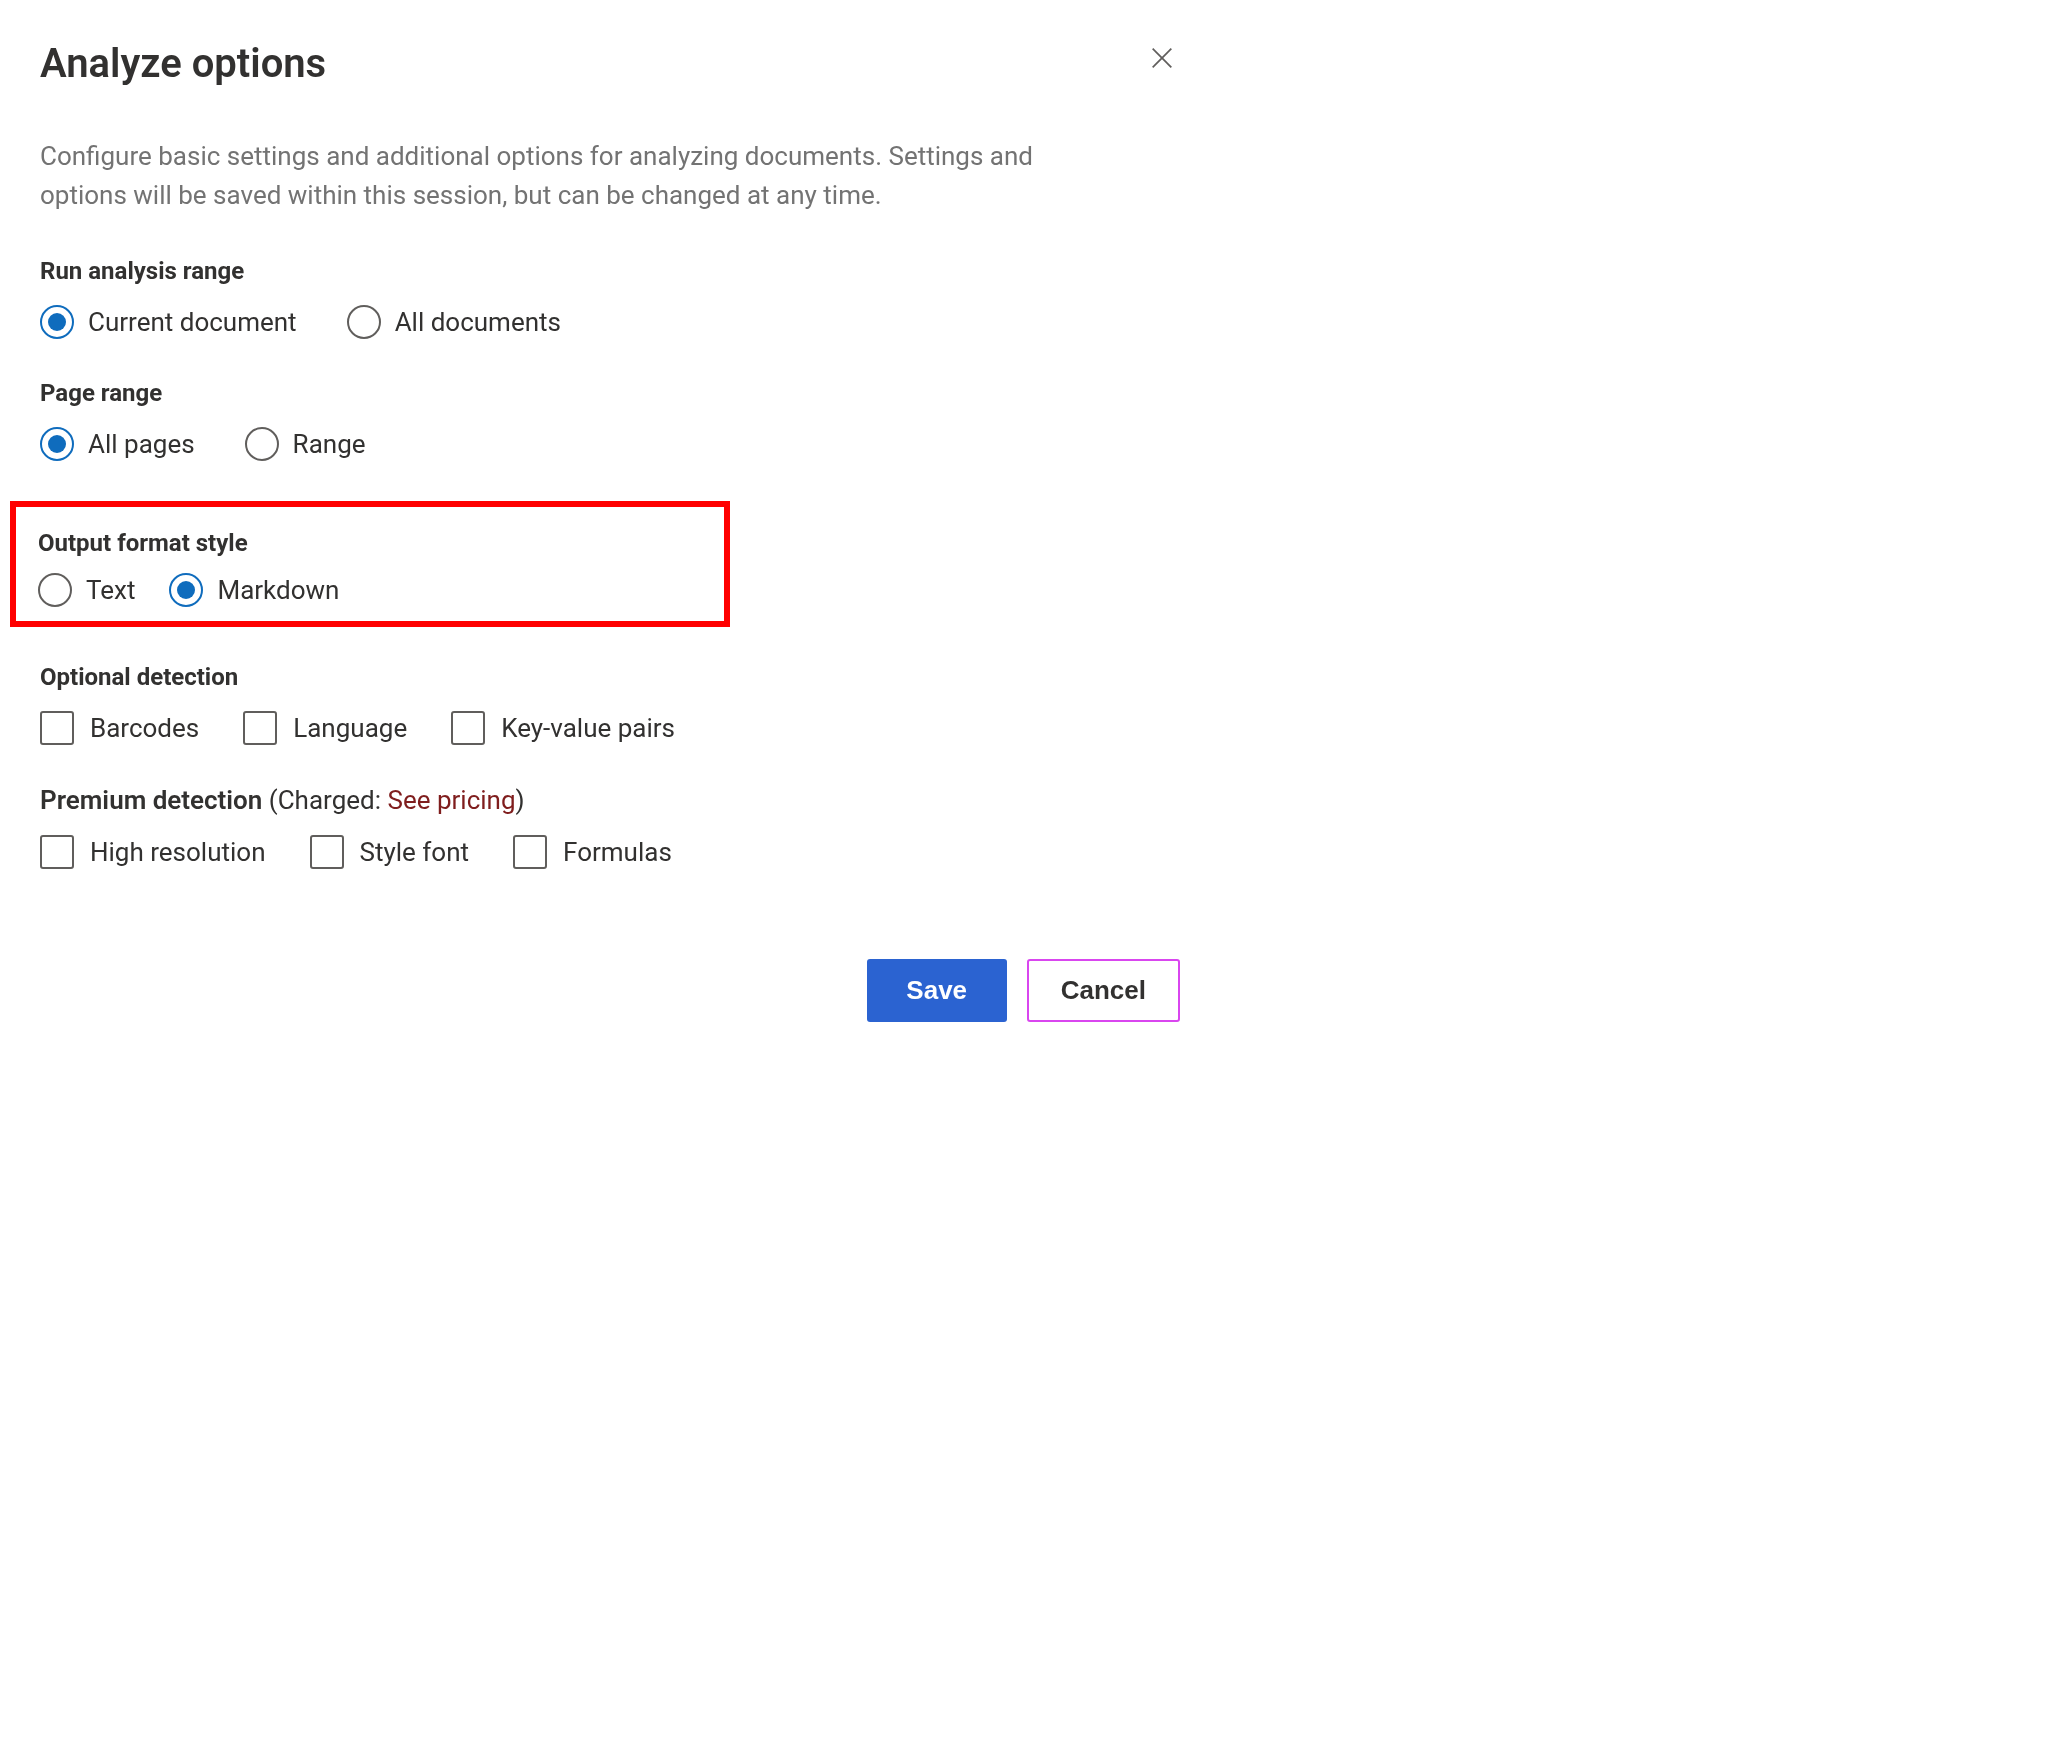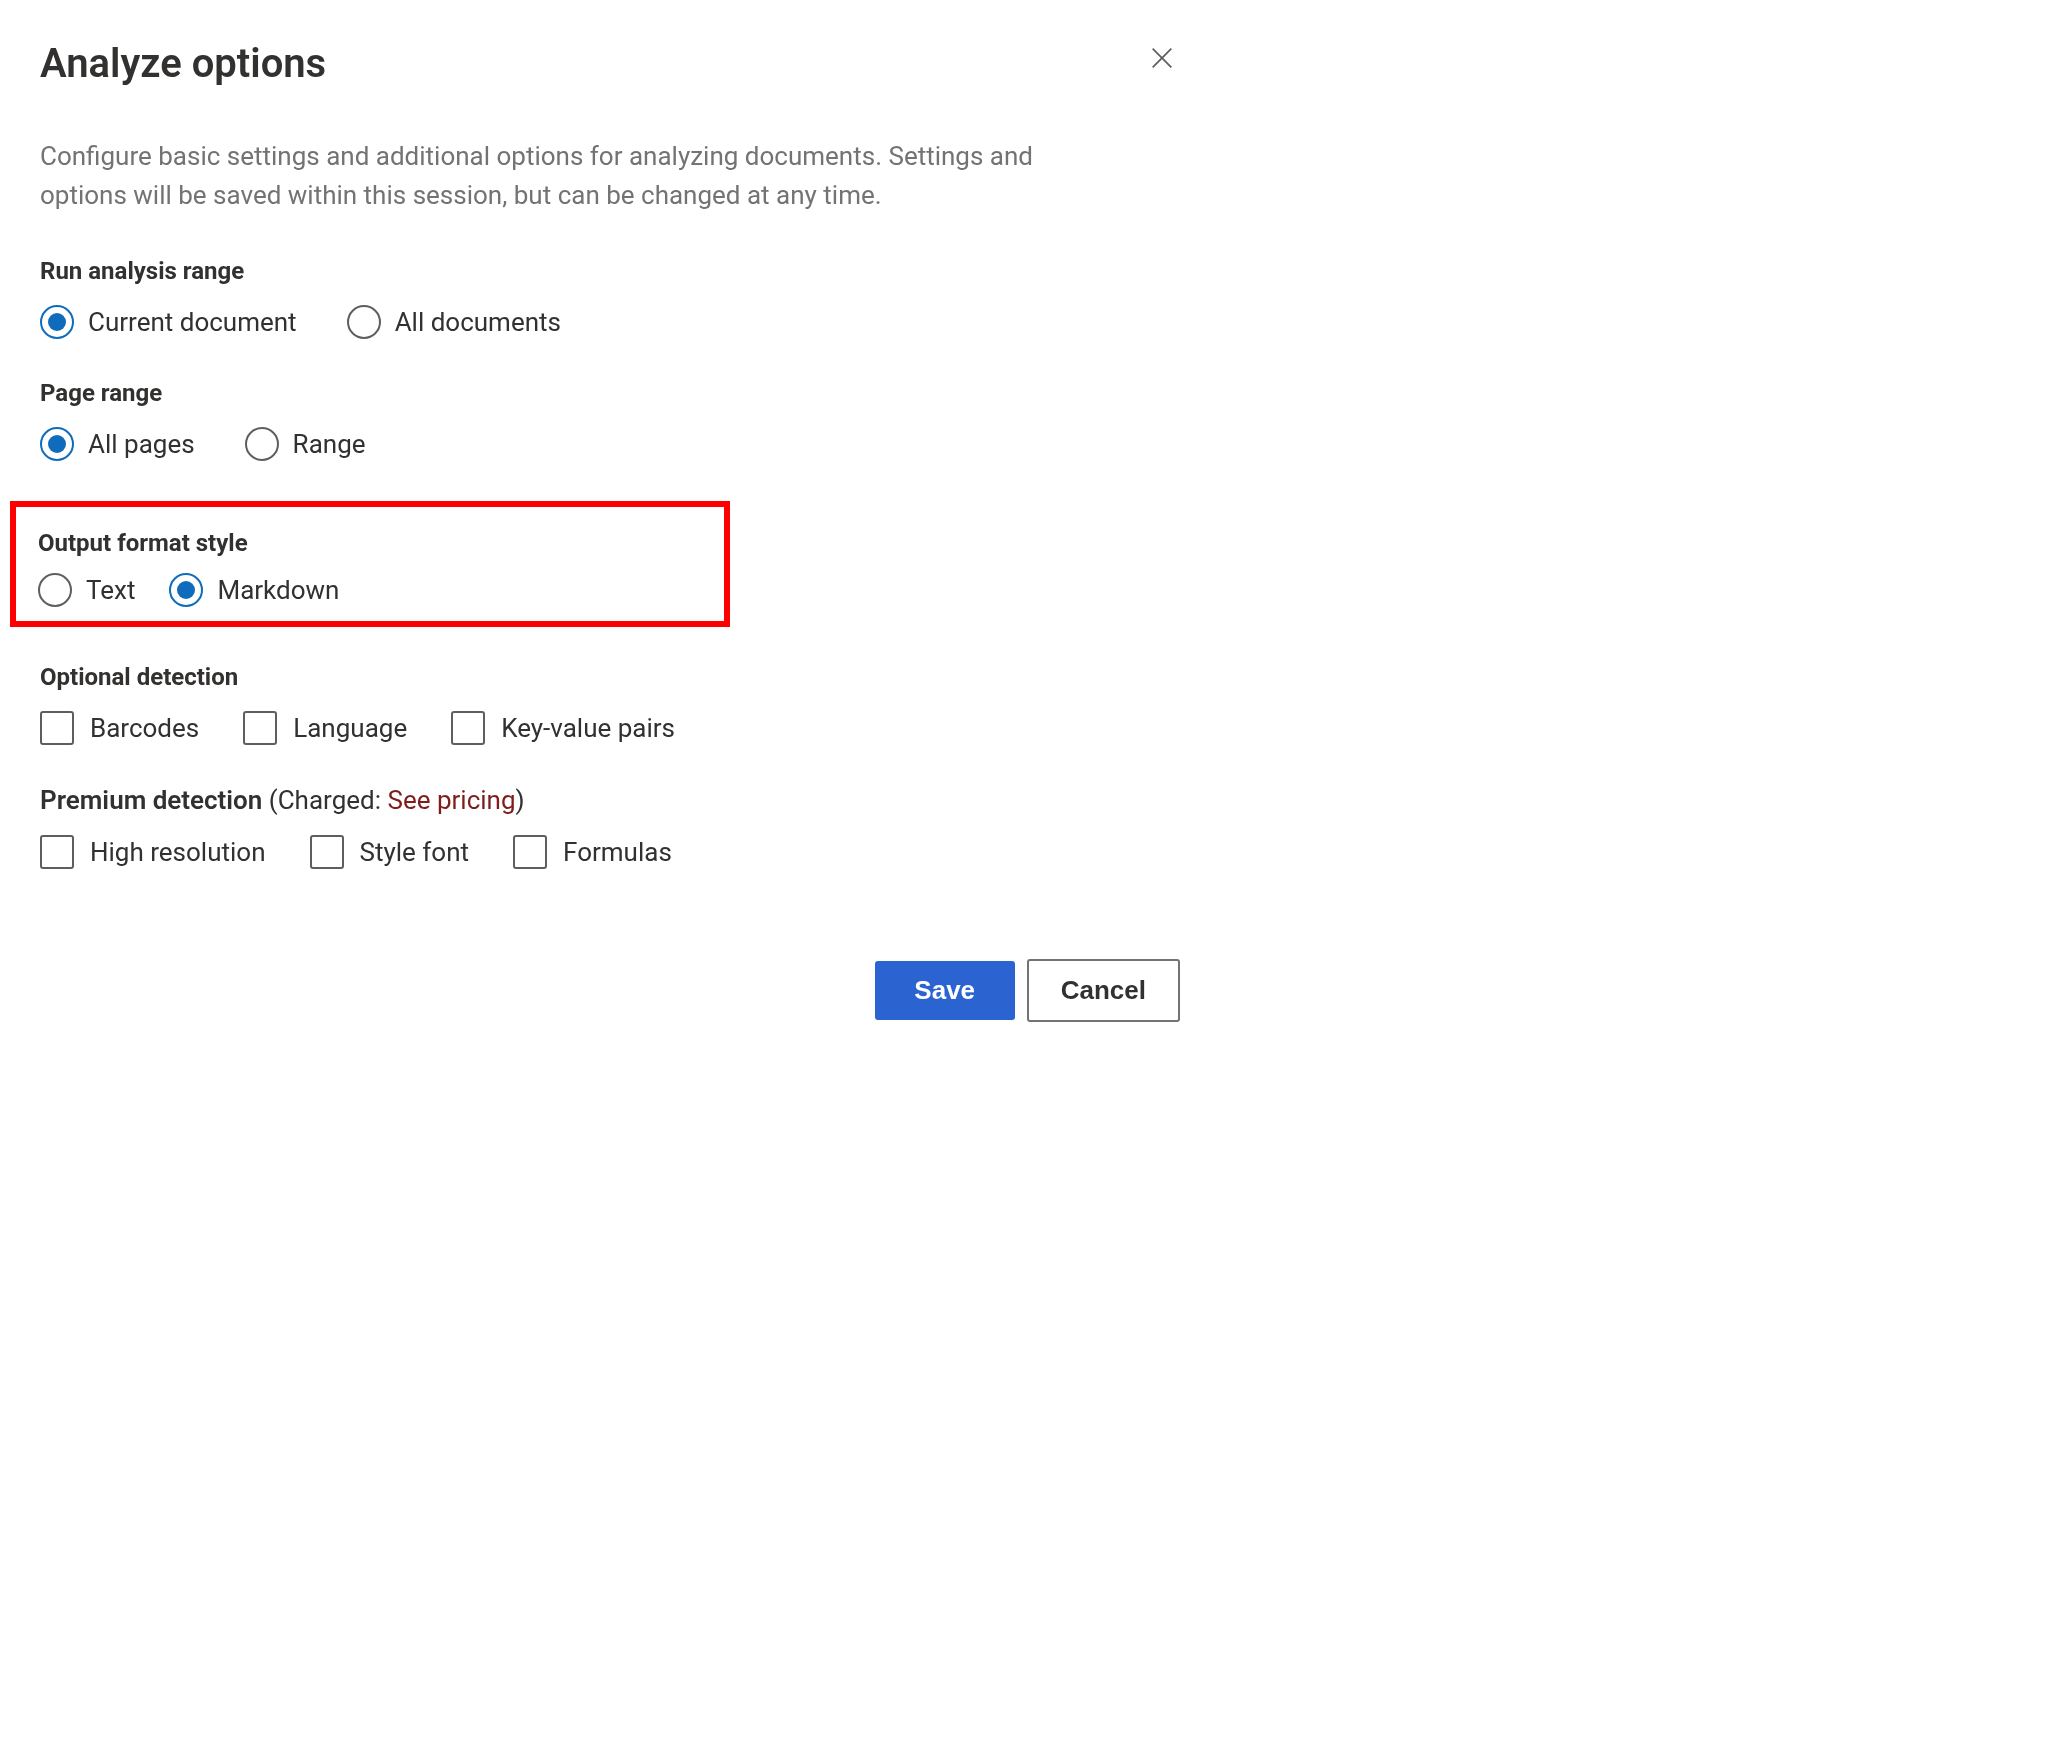--- a/index.html
+++ b/index.html
@@ -167,44 +167,43 @@
       width: 720px;
     }
 
     .highlight-box .section-label {
       margin-bottom: 16px;
     }
 
     .footer {
       display: flex;
       justify-content: flex-end;
-      gap: 12px;
+      gap: 20px;
       margin-top: 90px;
-      align-items: center;
     }
 
     .btn {
       padding: 14px 32px;
       font-size: 26px;
       font-weight: 600;
       border-radius: 3px;
       cursor: pointer;
       min-width: 140px;
     }
 
     .btn-primary {
       background: #2b63d1;
       color: #ffffff;
       border: none;
     }
 
     .btn-secondary {
       background: #ffffff;
       color: #323130;
-      border: 2px solid #737373;
+      border: 2px solid #d946ef;
     }
   </style>
 </head>
 <body>
 
 <div class="dialog">
 
   <div class="dialog-header">
     <h1 class="dialog-title">Analyze options</h1>
     <button class="close-btn">

